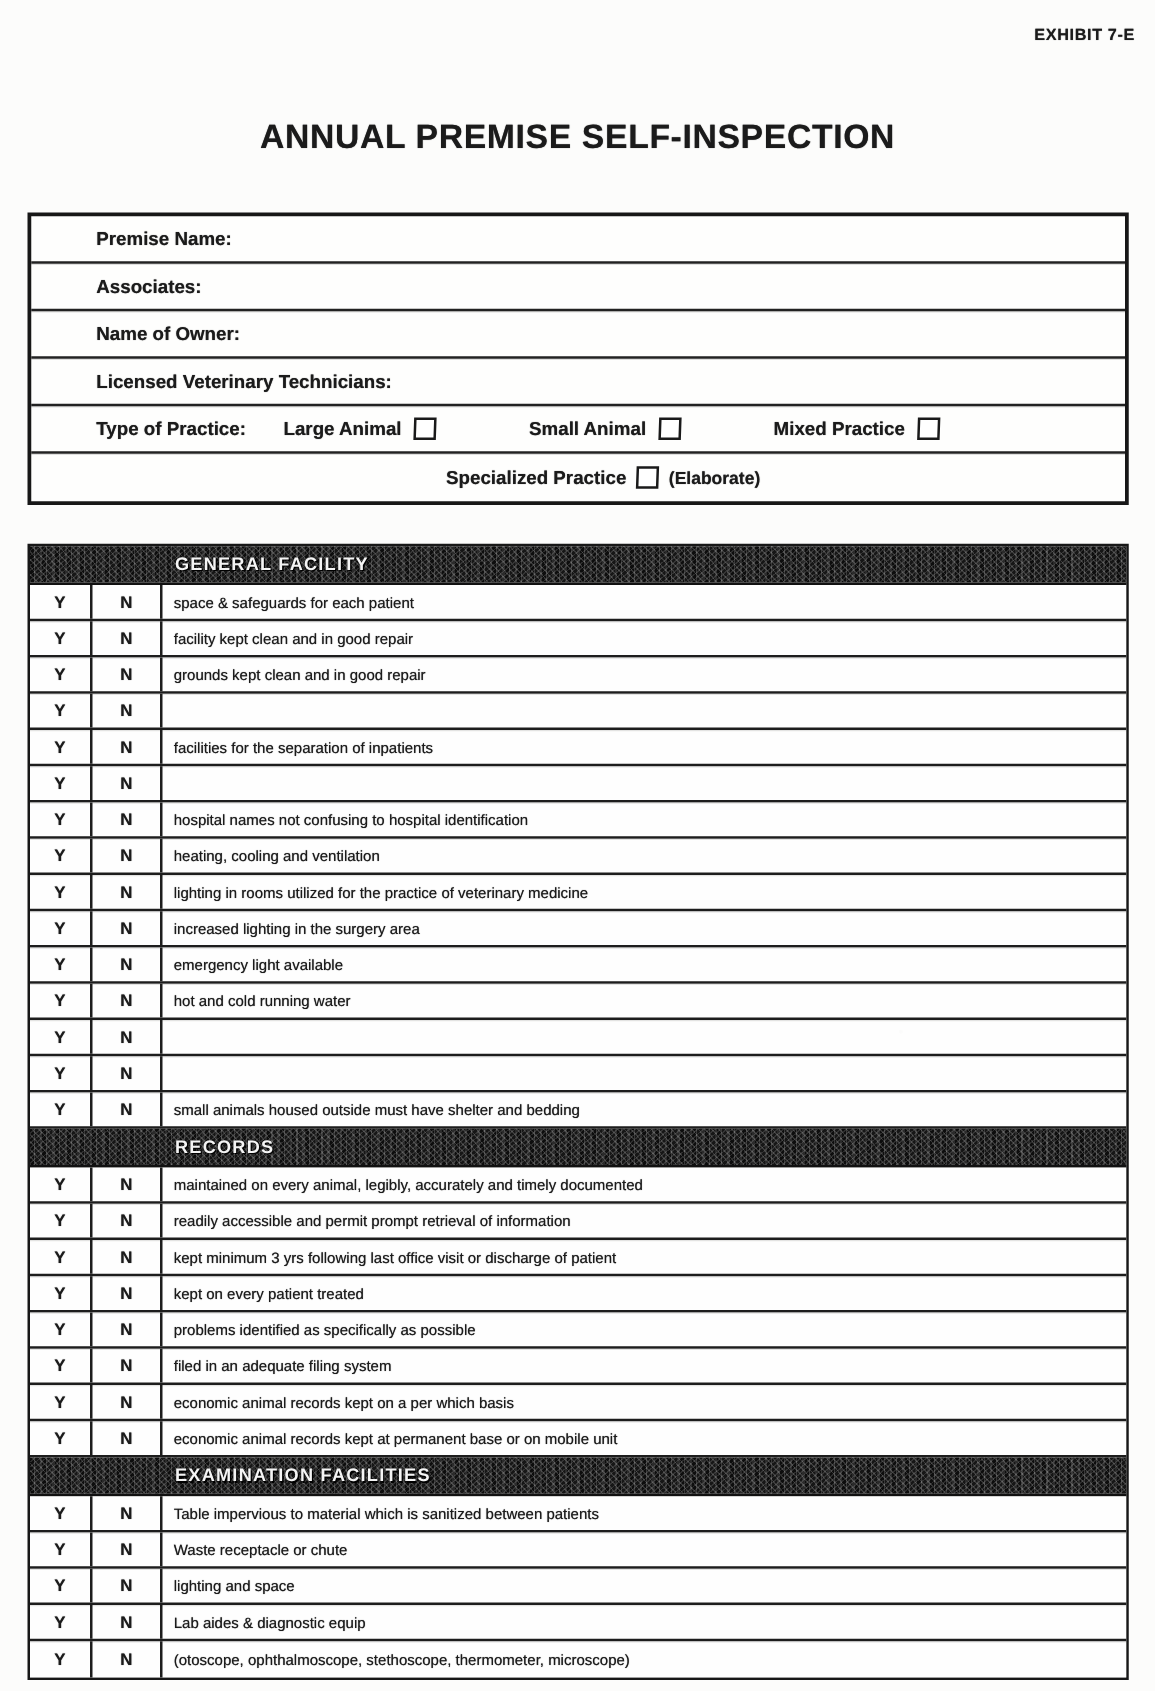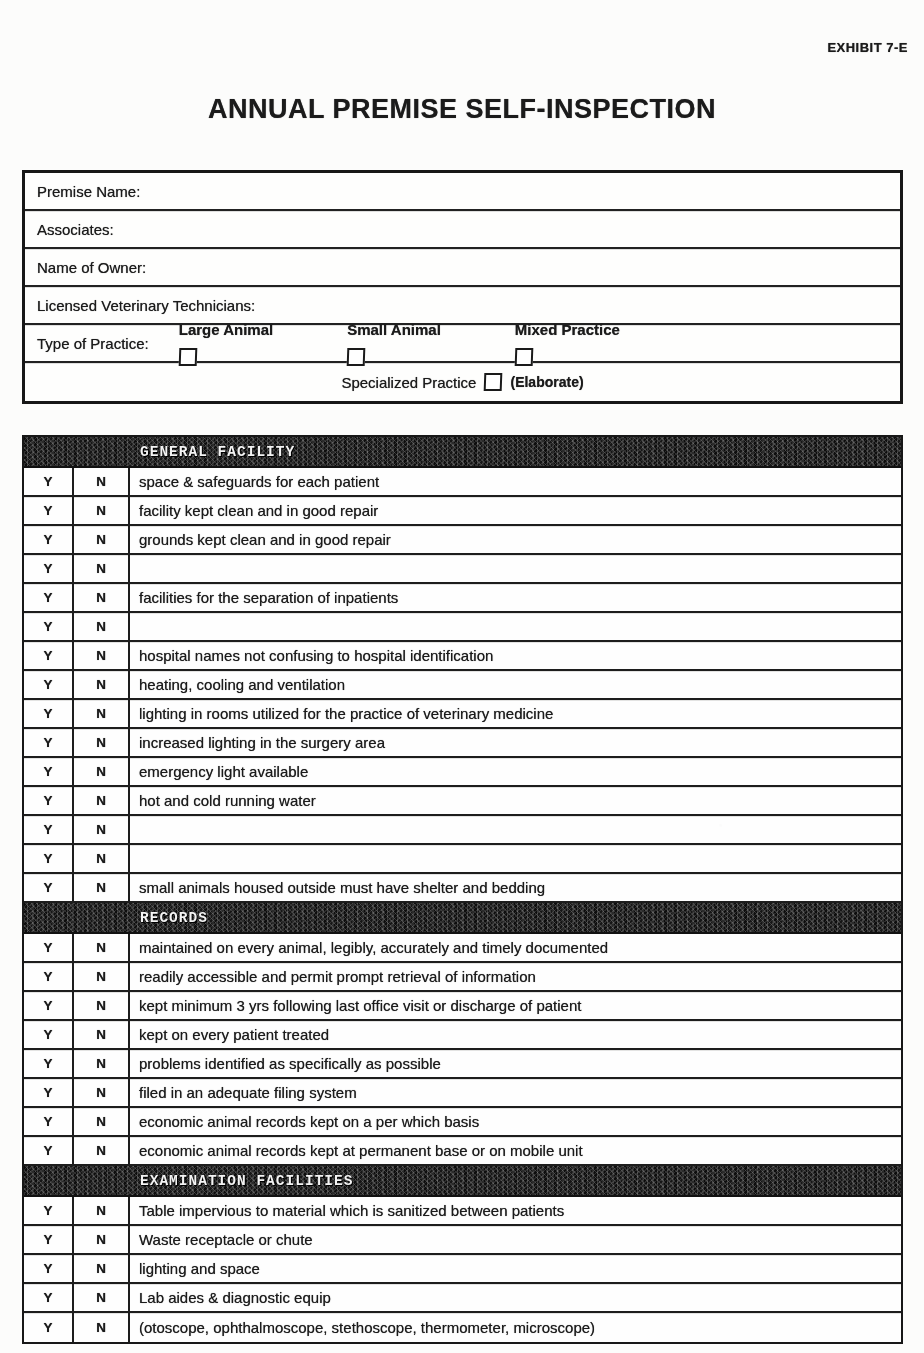--- a/index.html
+++ b/index.html
@@ -11,46 +11,46 @@
       radial-gradient(circle at 45% 88%, rgba(0,0,0,.04) 0 1px, transparent 2px),
       #fcfcfb;
     font-family:"Liberation Sans", sans-serif;
     color:#1b1b1b;
   }
   .scan-text{ text-shadow:0 0 .7px rgba(20,20,20,.75); }
 
   
   .exhibit{
     position:absolute; top:20px; right:16px;
-    font-size:13px; font-weight:bold; letter-spacing:.5px;margin-top:20px;
+    font-size:13px; font-weight:bold; letter-spacing:.5px;
   }
   .title{
     position:absolute; top:80px; left:0; width:100%;
     text-align:center; font-size:27px; font-weight:bold; letter-spacing:.5px;margin-top:14px;
   }
 
   
   .form-box{
     position:absolute; top:170px; left:22px; width:881px;
     border:3px solid #171717; box-sizing:border-box; background:rgba(255,255,255,.6);
   }
   .form-row{
     height:38px; border-bottom:2px solid #222; box-sizing:border-box;
     display:flex; align-items:center; padding:0 12px; gap:8px;
     box-shadow:0 1px 0 rgba(0,0,0,.12);
   }
   .form-row:last-child{ border-bottom:none; box-shadow:none;justify-content:center; }
-  .form-label{ font-weight:normal; font-size:15px; white-space:nowrap; }
+  .form-label{ font-weight:bold; font-size:15px; white-space:nowrap;margin-left:40px; }
   .form-value{ flex:1; height:100%; }
   .cb{
     width:18px; height:18px; border:2px solid #1a1a1a; box-sizing:border-box;
     display:inline-block; background:#fff; flex:0 0 auto;
     transform:skewX(-2deg);
   }
-  .opt{ display:flex; align-items:flex-start; gap:10px;flex-direction:column; }
+  .opt{ display:flex; align-items:flex-end; gap:10px; }
   .practice-row .opt-label{ font-weight:bold; font-size:15px; }
   .gap-lg{ width:58px; flex:0 0 auto; }
   .gap-md{ width:14px; flex:0 0 auto; }
   .note{ font-weight:bold; font-size:14px; }
 
   
   .checklist{
     position:absolute; top:435px; left:22px; width:881px;
     border:2px solid #171717; box-sizing:border-box; background:rgba(255,255,255,.55);
   }
@@ -58,39 +58,39 @@
     height:31px; box-sizing:border-box;
     display:flex; align-items:center;
     color:#f4f4f4; font-weight:bold; font-size:14.5px; letter-spacing:1px;
     padding-left:116px;
     border-bottom:2px solid #111;
     background:
       repeating-linear-gradient(48deg, rgba(255,255,255,.16) 0 1px, transparent 1px 4px),
       repeating-linear-gradient(-41deg, rgba(255,255,255,.13) 0 1px, transparent 1px 3px),
       repeating-linear-gradient(90deg, #0d0d0d 0 3px, #3a3a3a 3px 4px, #161616 4px 8px, #2b2b2b 8px 10px);
     text-shadow:0 0 1px #000, 1px 1px 0 #000;
-    white-space:nowrap; overflow:hidden;font-family:Liberation Mono, monospace;
+    white-space:nowrap; overflow:hidden;
   }
   .check-row{
     height:29px; box-sizing:border-box; display:flex; align-items:stretch;
     border-bottom:2px solid #1d1d1d;
     box-shadow:0 1px 0 rgba(0,0,0,.18);
     background:rgba(255,255,255,.4);
   }
   .check-row:last-child{ border-bottom:none; box-shadow:none; }
   .yn-cell{
     width:50px; flex:0 0 auto; box-sizing:border-box;
     border-right:2px solid #1d1d1d;
     display:flex; align-items:center; justify-content:center;
     font-weight:bold; font-size:13.5px; cursor:pointer;
   }
   .yn-cell.n{ width:56px; }
   .desc-cell{
     flex:1; display:flex; align-items:center;
-    padding-left:9px; font-size:15px;
+    padding-left:9px; font-size:12px;
     white-space:nowrap; overflow:hidden;
   }
 </style>
 </head>
 <body>
 
 <div class="exhibit scan-text">EXHIBIT 7-E</div>
 <div class="title scan-text">ANNUAL PREMISE SELF-INSPECTION</div>
 
 <div class="form-box">

